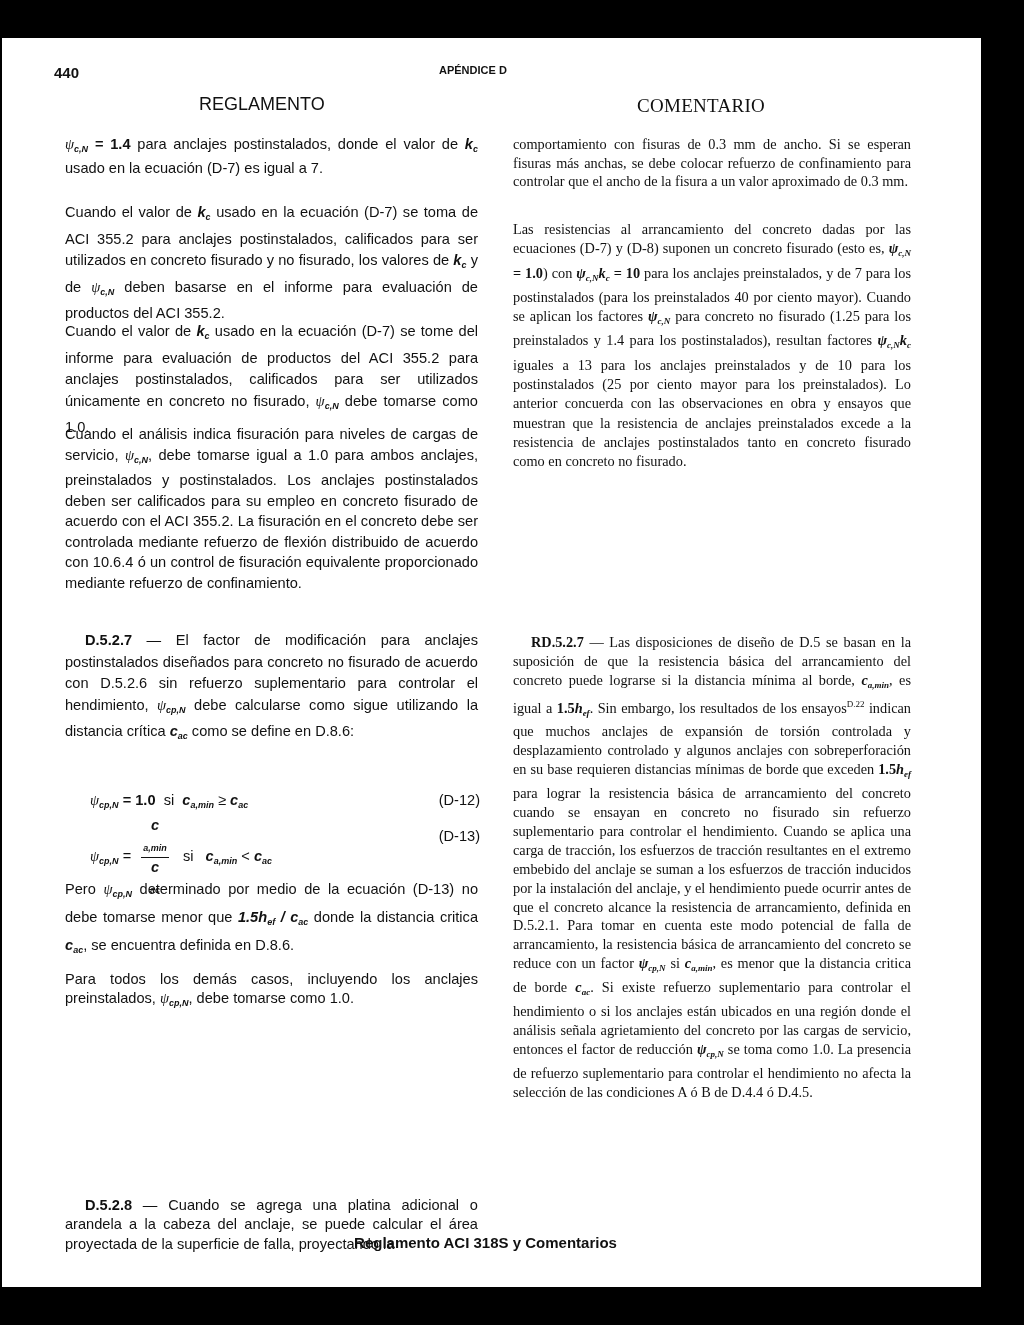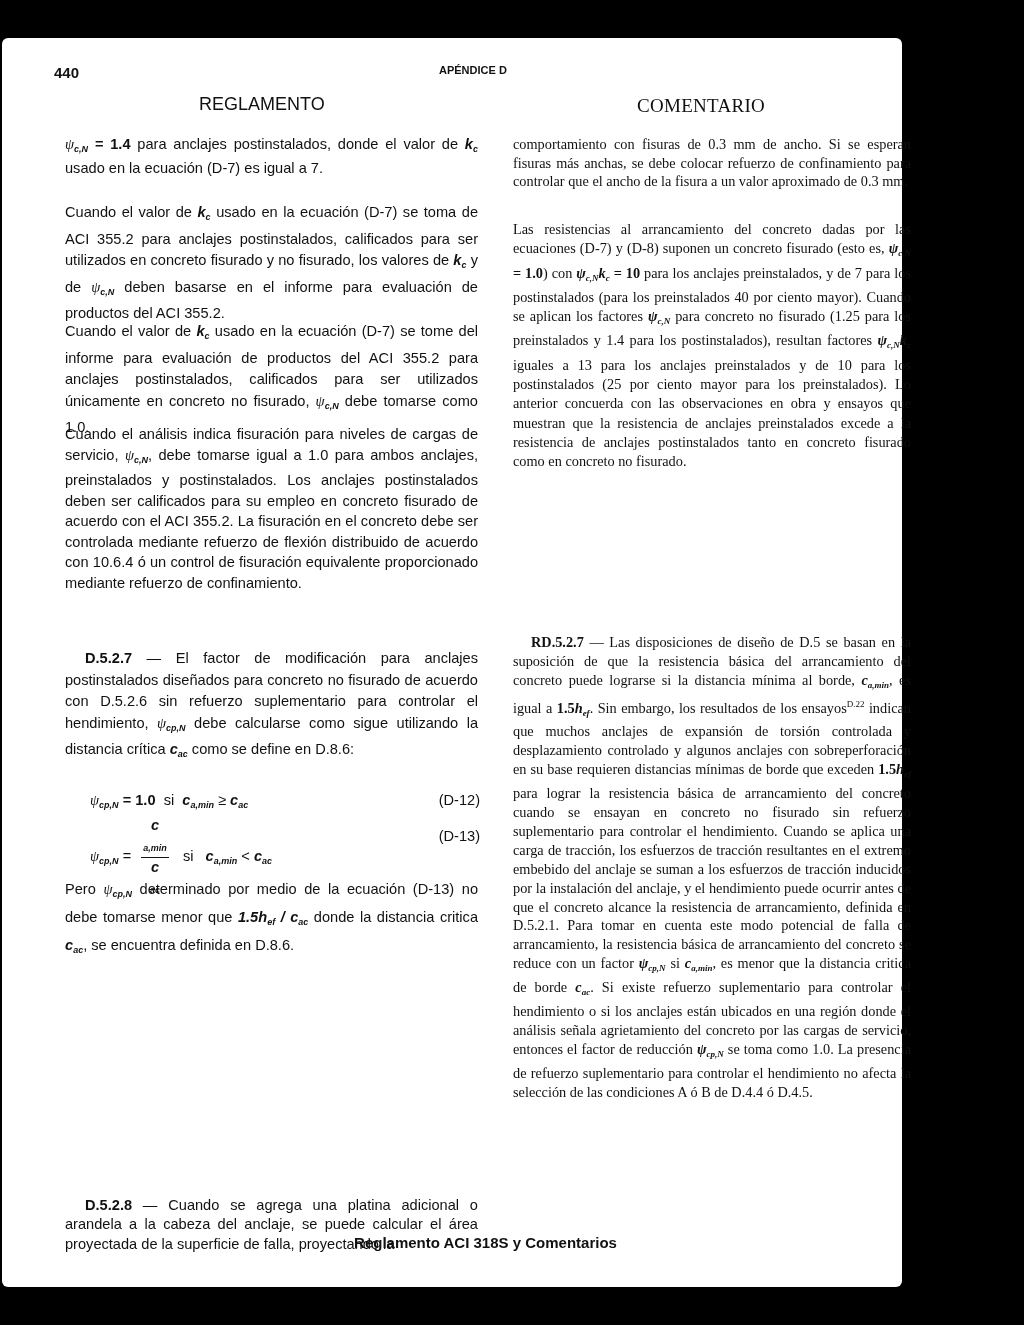--- a/index.html
+++ b/index.html
@@ -1,17 +1,17 @@
 <!DOCTYPE html>
 <html><head>
 <meta charset="utf-8">
 <style>
   html, body { margin:0; padding:0; }
   body { width:1024px; height:1325px; background:#000; position:relative; overflow:hidden; }
-  .page { position:absolute; left:2px; top:38px; width:900px; height:1249px; background:#fff; color:#111;border-radius:6px; }
+  .page { position:absolute; left:2px; top:38px; width:979px; height:1249px; background:#fff; color:#111; }
   .sans { font-family:"Liberation Sans", sans-serif; }
   .serif { font-family:"Liberation Serif", serif; }
   .abs { position:absolute; }
   .pnum { left:52px; top:26px; font-size:15px; font-weight:bold; }
   .appendix { left:437px; top:26px; font-size:11px; font-weight:bold;text-align:center; }
   .h-reg { left:197px; top:56px; font-size:18px; font-weight:normal; }
   .h-com { left:635px; top:57px; font-size:19px; letter-spacing:0.3px; }
   .lcol { left:63px; width:413px; font-size:14.6px; line-height:19.4px; text-align:justify; }
   .rcol { left:511px; width:398px; font-size:14.3px; line-height:18.6px; text-align:justify; }
   .lcol p, .rcol p { margin:0; }
@@ -46,21 +46,21 @@
   </div>
 
   <div class="abs sans lcol" style="top:283px; line-height:21.5px;">
     <p><span>Cuando el valor de </span><span class="mb">k</span><sub>c</sub><span> usado en la ecuación (D-7) se tome del informe para evaluación de productos del ACI 355.2 para anclajes postinstalados, calificados para ser utilizados únicamente en concreto no fisurado, </span><span class="m">ψ</span><sub>c,N</sub><span> debe tomarse como 1.0.</span></p>
   </div>
 
   <div class="abs sans lcol" style="top:386px; line-height:20.5px;">
     <p><span>Cuando el análisis indica fisuración para niveles de cargas de servicio, </span><span class="m">ψ</span><sub>c,N</sub><span>, debe tomarse igual a 1.0 para ambos anclajes, preinstalados y postinstalados. Los anclajes postinstalados deben ser calificados para su empleo en concreto fisurado de acuerdo con el ACI 355.2. La fisuración en el concreto debe ser controlada mediante refuerzo de flexión distribuido de acuerdo con 10.6.4 ó un control de fisuración equivalente proporcionado mediante refuerzo de confinamiento.</span></p>
   </div>
 
-  <div class="abs sans lcol" style="top:592px; line-height:21.5px;margin-top:18px;">
+  <div class="abs sans lcol" style="top:592px; line-height:21.5px;">
     <p style="text-indent:20px;"><span class="b">D.5.2.7</span><span> — El factor de modificación para anclajes postinstalados diseñados para concreto no fisurado de acuerdo con D.5.2.6 sin refuerzo suplementario para controlar el hendimiento, </span><span class="m">ψ</span><sub>cp,N</sub><span> debe calcularse como sigue utilizando la distancia crítica </span><span class="mb">c</span><sub>ac</sub><span> como se define en D.8.6:</span></p>
   </div>
 
   <div class="abs sans eq" style="top:733px;margin-top:21px;">
     <span class="m">ψ</span><sub>cp,N</sub>
     <span class="b">= 1.0</span>
     &nbsp;<span>si</span>&nbsp;
     <span class="mb">c</span><sub>a,min</sub>
     <span>≥</span>
     <span class="mb">c</span><sub>ac</sub>
@@ -78,20 +78,23 @@
     <span class="mb">c</span><sub>a,min</sub>
     <span>&lt;</span>
     <span class="mb">c</span><sub>ac</sub>
     <span class="eqnum" style="top:12px;">(D-13)</span>
   </div>
 
   <div class="abs sans lcol" style="top:840px; line-height:23px;">
     <p><span>Pero </span><span class="m">ψ</span><sub>cp,N</sub><span> determinado por medio de la ecuación (D-13) no debe tomarse menor que </span><span class="mb">1.5h</span><sub>ef</sub><span class="mb"> / c</span><sub>ac</sub><span> donde la distancia critica </span><span class="mb">c</span><sub>ac</sub><span>, se encuentra definida en D.8.6.</span></p>
   </div>
 
+  <div class="abs sans lcol" style="top:932px;">
+    <p><span>Para todos los demás casos, incluyendo los anclajes preinstalados, </span><span class="m">ψ</span><sub>cp,N</sub><span>, debe tomarse como 1.0.</span></p>
+  </div>
 
   <div class="abs sans lcol" style="top:1120px;">
     <p style="text-indent:20px;margin-top:38px;"><span class="b">D.5.2.8</span><span> — Cuando se agrega una platina adicional o arandela a la cabeza del anclaje, se puede calcular el área proyectada de la superficie de falla, proyectando la</span></p>
   </div>
 
   <div class="abs serif rcol" style="top:97px;">
     <p>comportamiento con fisuras de 0.3 mm de ancho. Si se esperan fisuras más anchas, se debe colocar refuerzo de confinamiento para controlar que el ancho de la fisura a un valor aproximado de 0.3 mm.</p>
   </div>
 
   <div class="abs serif rcol" style="top:182px; line-height:19.3px;">

